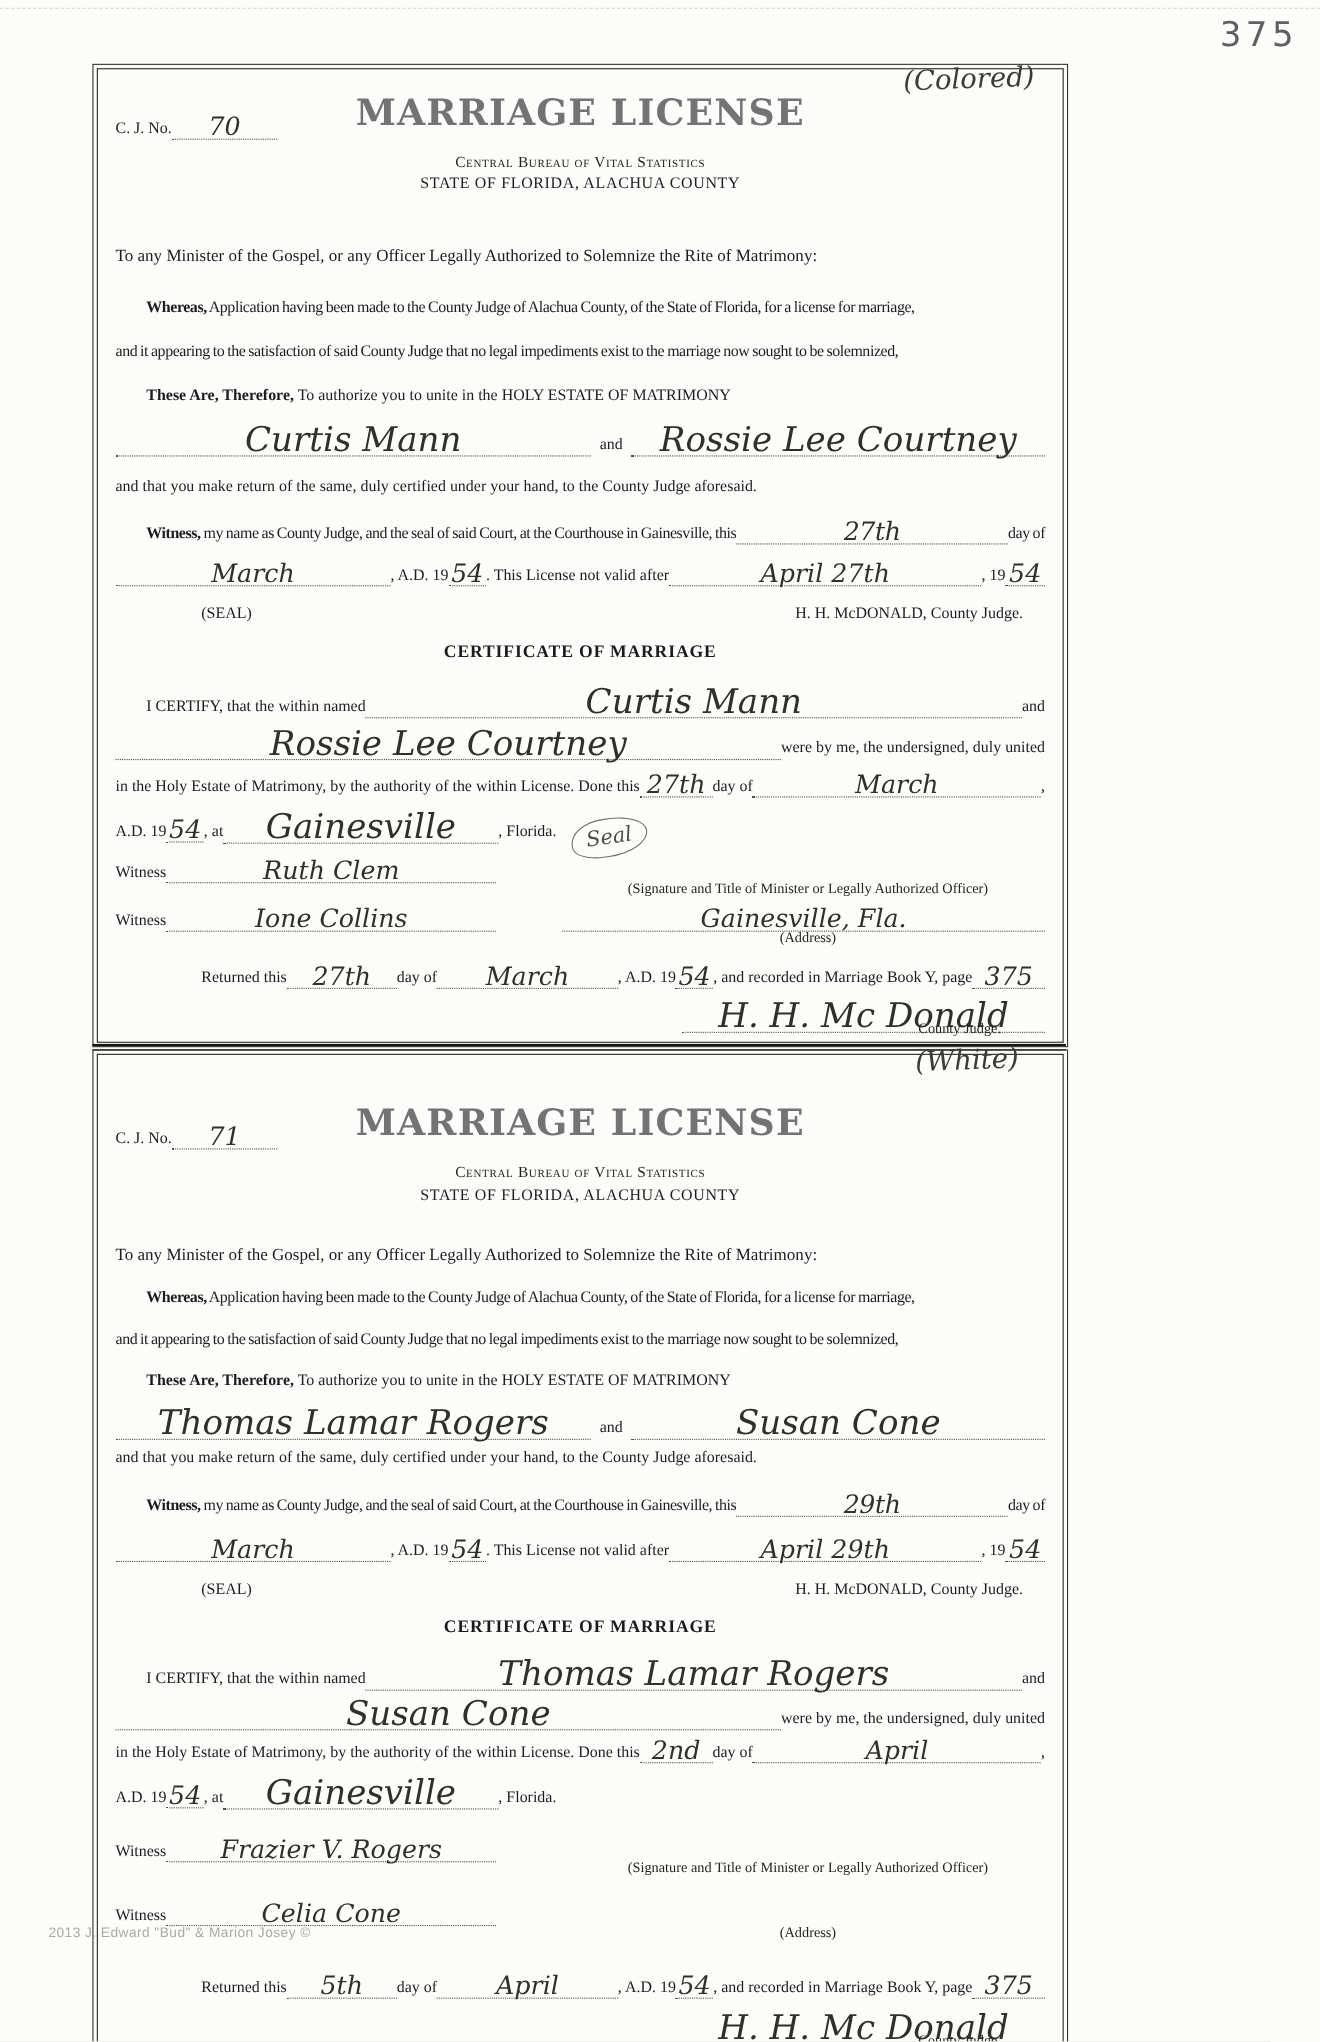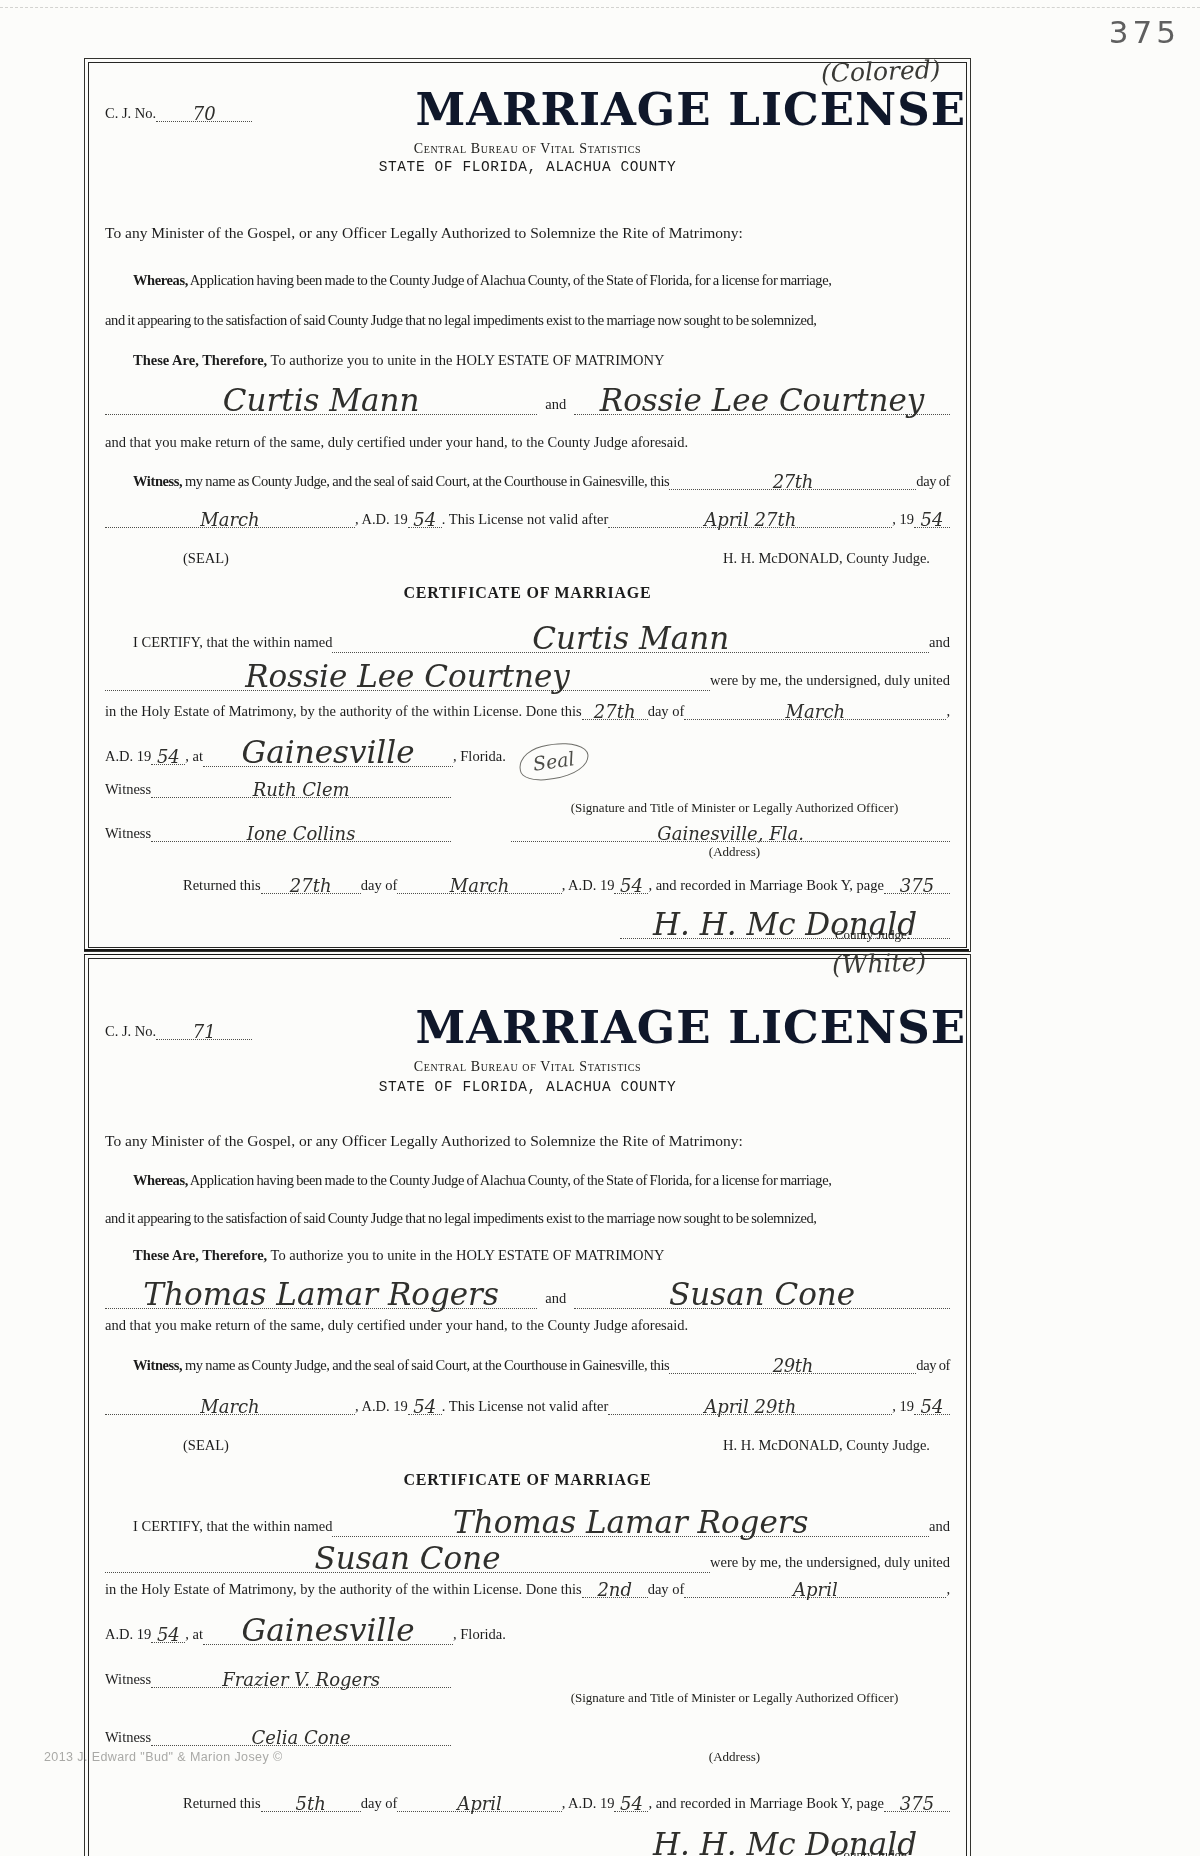--- a/index.html
+++ b/index.html
@@ -26,31 +26,31 @@
   .divider{
     position:absolute;left:84px;width:885px;top:949px;height:3px;
     border-top:2px solid #161614;border-bottom:1px solid #161614;z-index:2;
   }
   .r{position:absolute;left:16px;right:16px;display:flex;align-items:baseline;white-space:nowrap;line-height:1.25;}
   .c{position:absolute;left:0;right:0;text-align:center;}
   .tight{letter-spacing:-0.4px;word-spacing:-0.6px;}
   .tab{display:inline-block;width:28px;flex:0 0 28px;}
   .tab-lg{display:inline-block;width:78px;flex:0 0 78px;}
   .b{font-weight:bold;}
-  .title{font-family:"DejaVu Serif",serif;font-weight:800;font-size:45px;letter-spacing:1px;color:#0f172a;text-align:right;}
+  .title{font-family:"DejaVu Serif",serif;font-weight:800;font-size:33px;letter-spacing:1px;color:#737373;}
   .bureau{font-variant:small-caps;font-size:14px;letter-spacing:.6px;color:#22221f;}
-  .statecounty{font-size:14.5px;letter-spacing:.6px;font-family:Liberation Mono, monospace;}
+  .statecounty{font-size:14.5px;letter-spacing:.6px;}
   .salutation{font-weight:normal;font-size:15.5px;}
   .cert-title{font-weight:bold;font-size:16px;letter-spacing:.8px;}
   .blank{border-bottom:1px dotted #4e4e4a;text-align:center;display:flex;justify-content:center;align-items:baseline;}
   .fill{flex:1 1 auto;}
   .gap{flex:0 0 60px;}
   .hw{
     font-family:"DejaVu Serif",serif;font-style:italic;color:#2f2f2c;
-    font-size:18px;line-height:1;position:relative;top:2px;white-space:nowrap;
+    font-size:23px;line-height:1;position:relative;top:2px;white-space:nowrap;
   }
   .hw-lg{font-size:31px;}
   .race-note{
     position:absolute;z-index:4;font-family:"DejaVu Serif",serif;font-style:italic;
     font-size:25px;color:#3a3a36;transform:rotate(-2deg);
   }
   .cap{position:absolute;font-size:13px;text-align:center;color:#23231f;}
   .hand-seal{
     display:inline-block;margin-left:12px;padding:7px 13px;
     border:1.6px solid #6f6f6a;border-radius:48% 52% 58% 42% / 62% 48% 60% 40%;

